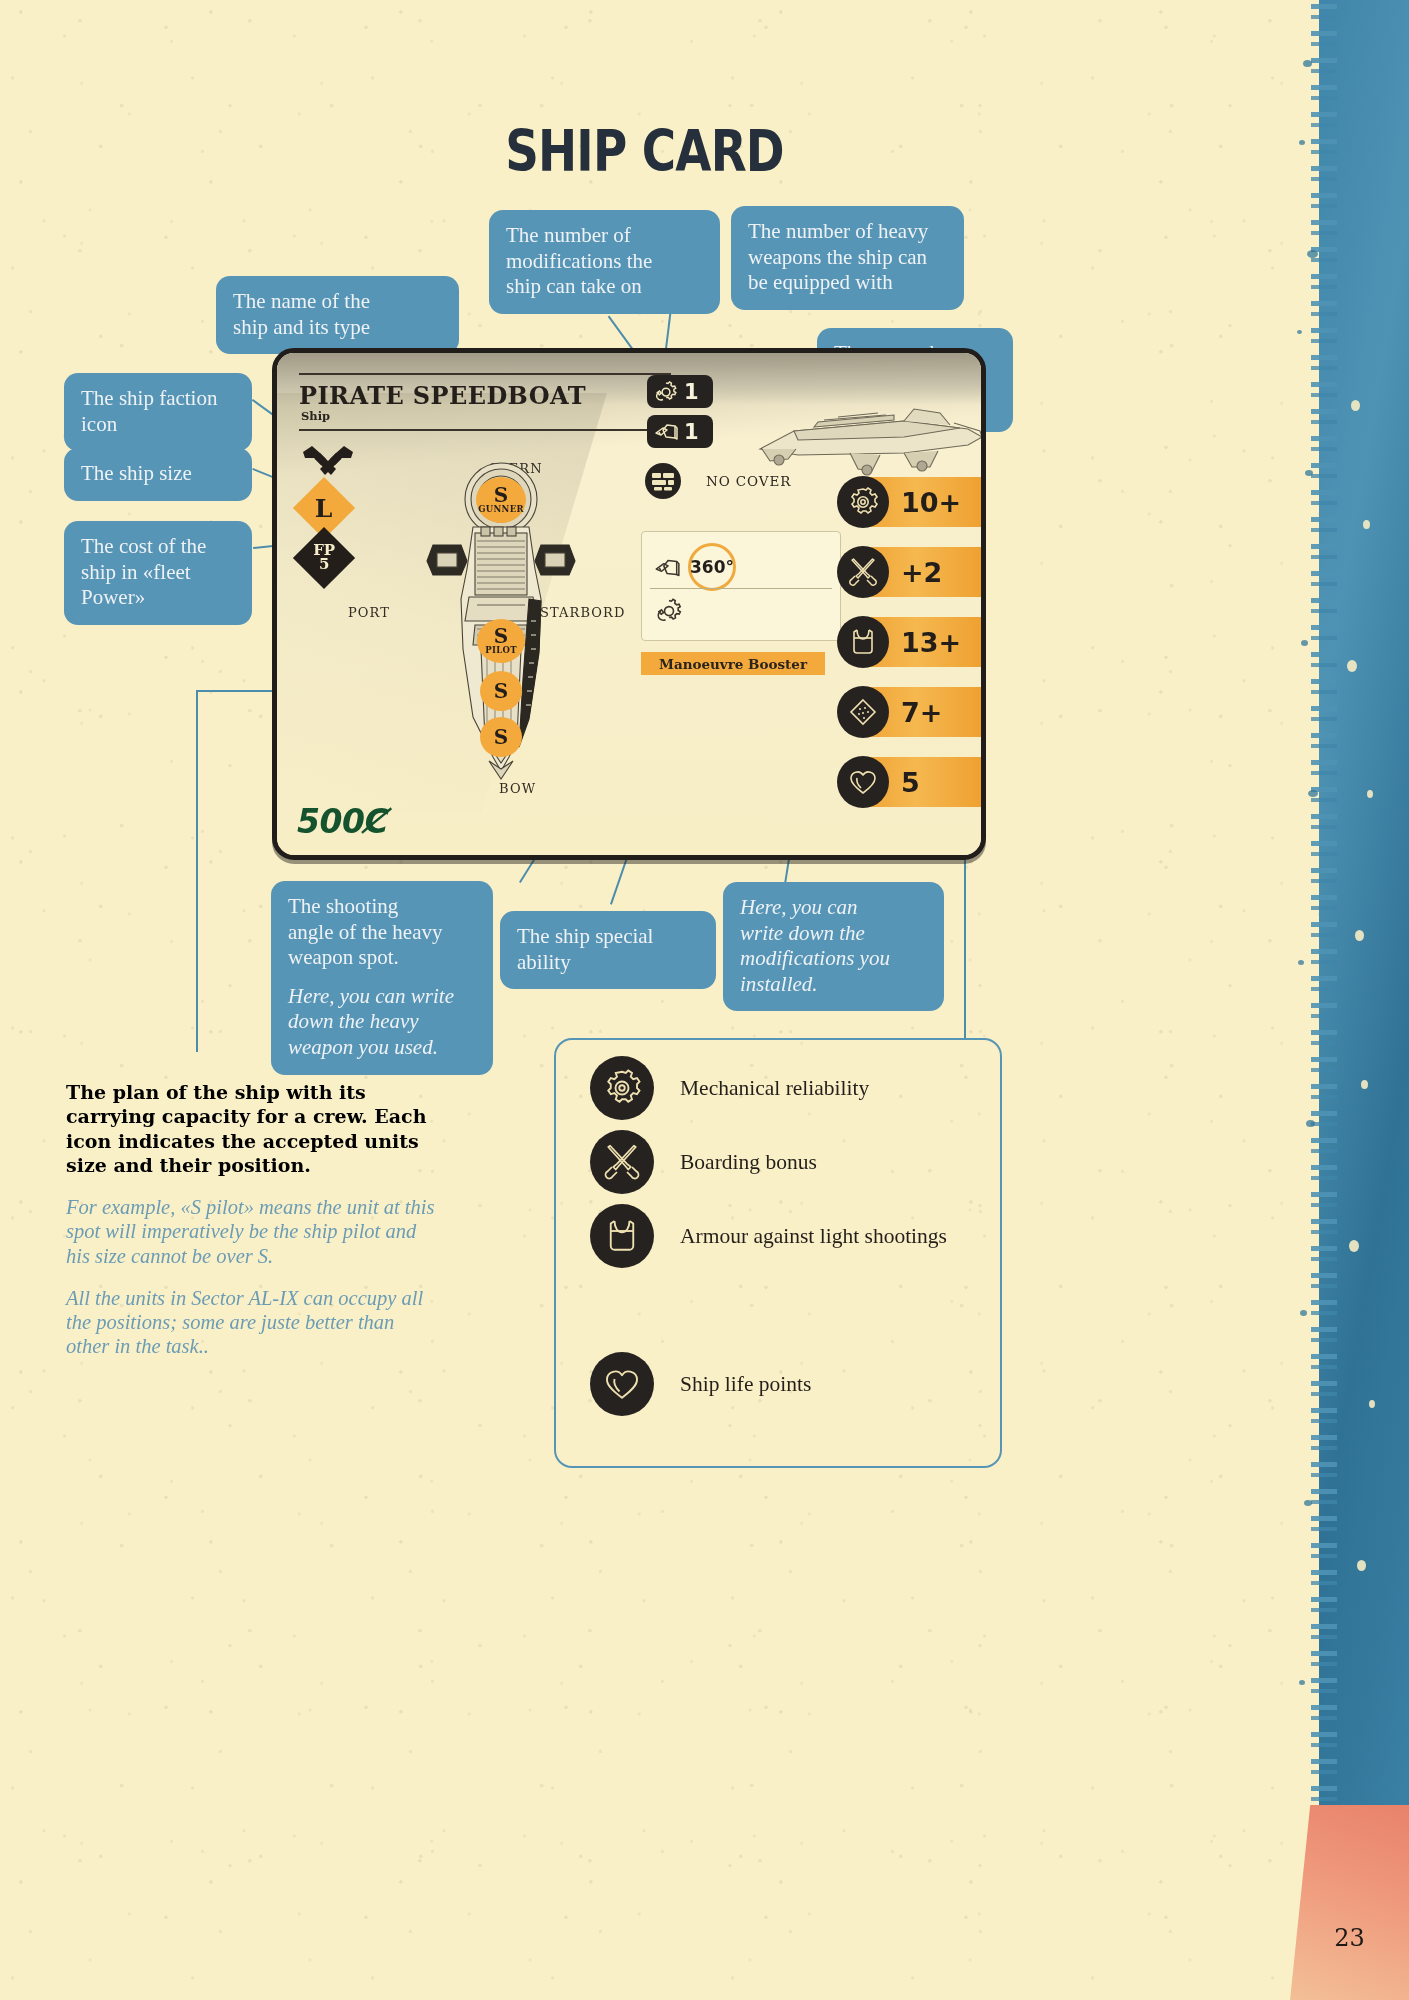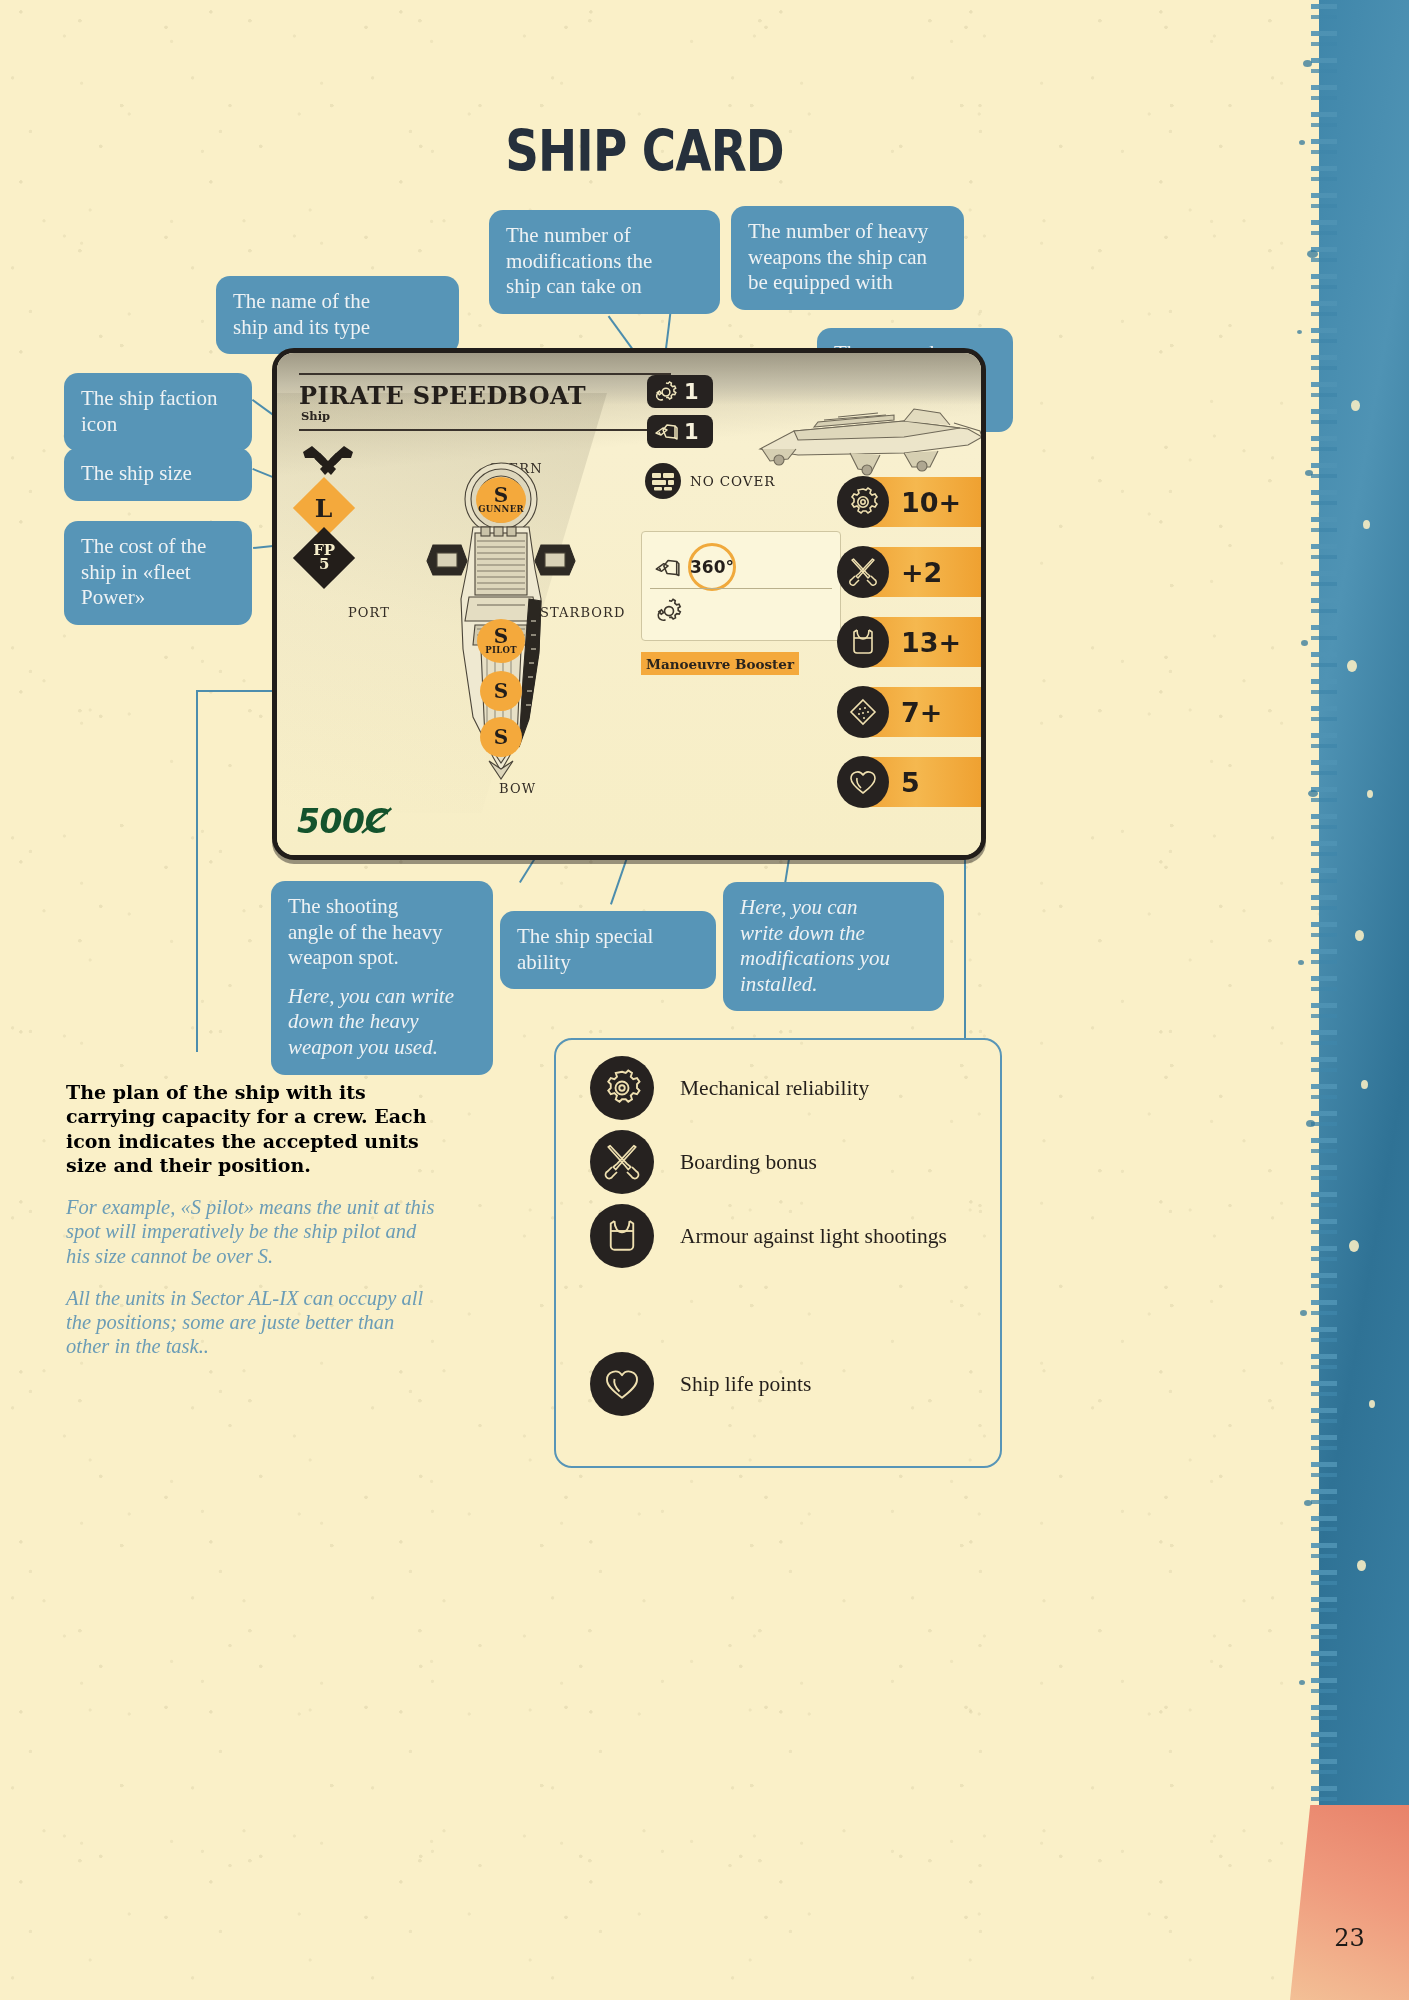--- a/index.html
+++ b/index.html
@@ -217,21 +217,21 @@
     border-radius: 8px;
     display: flex; align-items: center; gap: 5px;
     padding: 0 9px 0 6px;
   }
   .counter .num {
     font-family: "DejaVu Sans", sans-serif;
     font-weight: 700; font-size: 21px; color: #f7f2dc;
   }
   #cover-row {
     position: absolute; left: 368px; top: 110px;
-    display: flex; align-items: center; gap: 9px;
+    display: flex; align-items: center; gap: 25px;
   }
   #cover-row .lbl {
     font-family: "DejaVu Serif", serif;
     font-size: 13.5px; letter-spacing: .9px; color: #2d2722;
   }
   .circ-icon {
     background: #262220;
     border-radius: 50%;
     display: flex; align-items: center; justify-content: center;
     flex: 0 0 auto;
@@ -257,21 +257,21 @@
   #angle-badge {
     position: absolute; left: 46px; top: 11px;
     width: 48px; height: 48px; border-radius: 50%;
     border: 3px solid #f0a93c;
     display: flex; align-items: center; justify-content: center;
     font-family: "DejaVu Sans", sans-serif;
     font-weight: 700; font-size: 17px; color: #231e1a;
   }
   #mod-tag {
     position: absolute; left: 364px; top: 299px;
-    width: 158px; height: 23px;
+    width: 184px; height: 23px;
     background: #f4a93c;
     display: flex; align-items: center; justify-content: center;
     font-family: "DejaVu Serif", serif;
     font-weight: 700; font-size: 13.5px; color: #2a241d;
   }
 
   
   #stats { position: absolute; right: 0; top: 118px; width: 146px; }
   .stat-row {
     position: relative;

